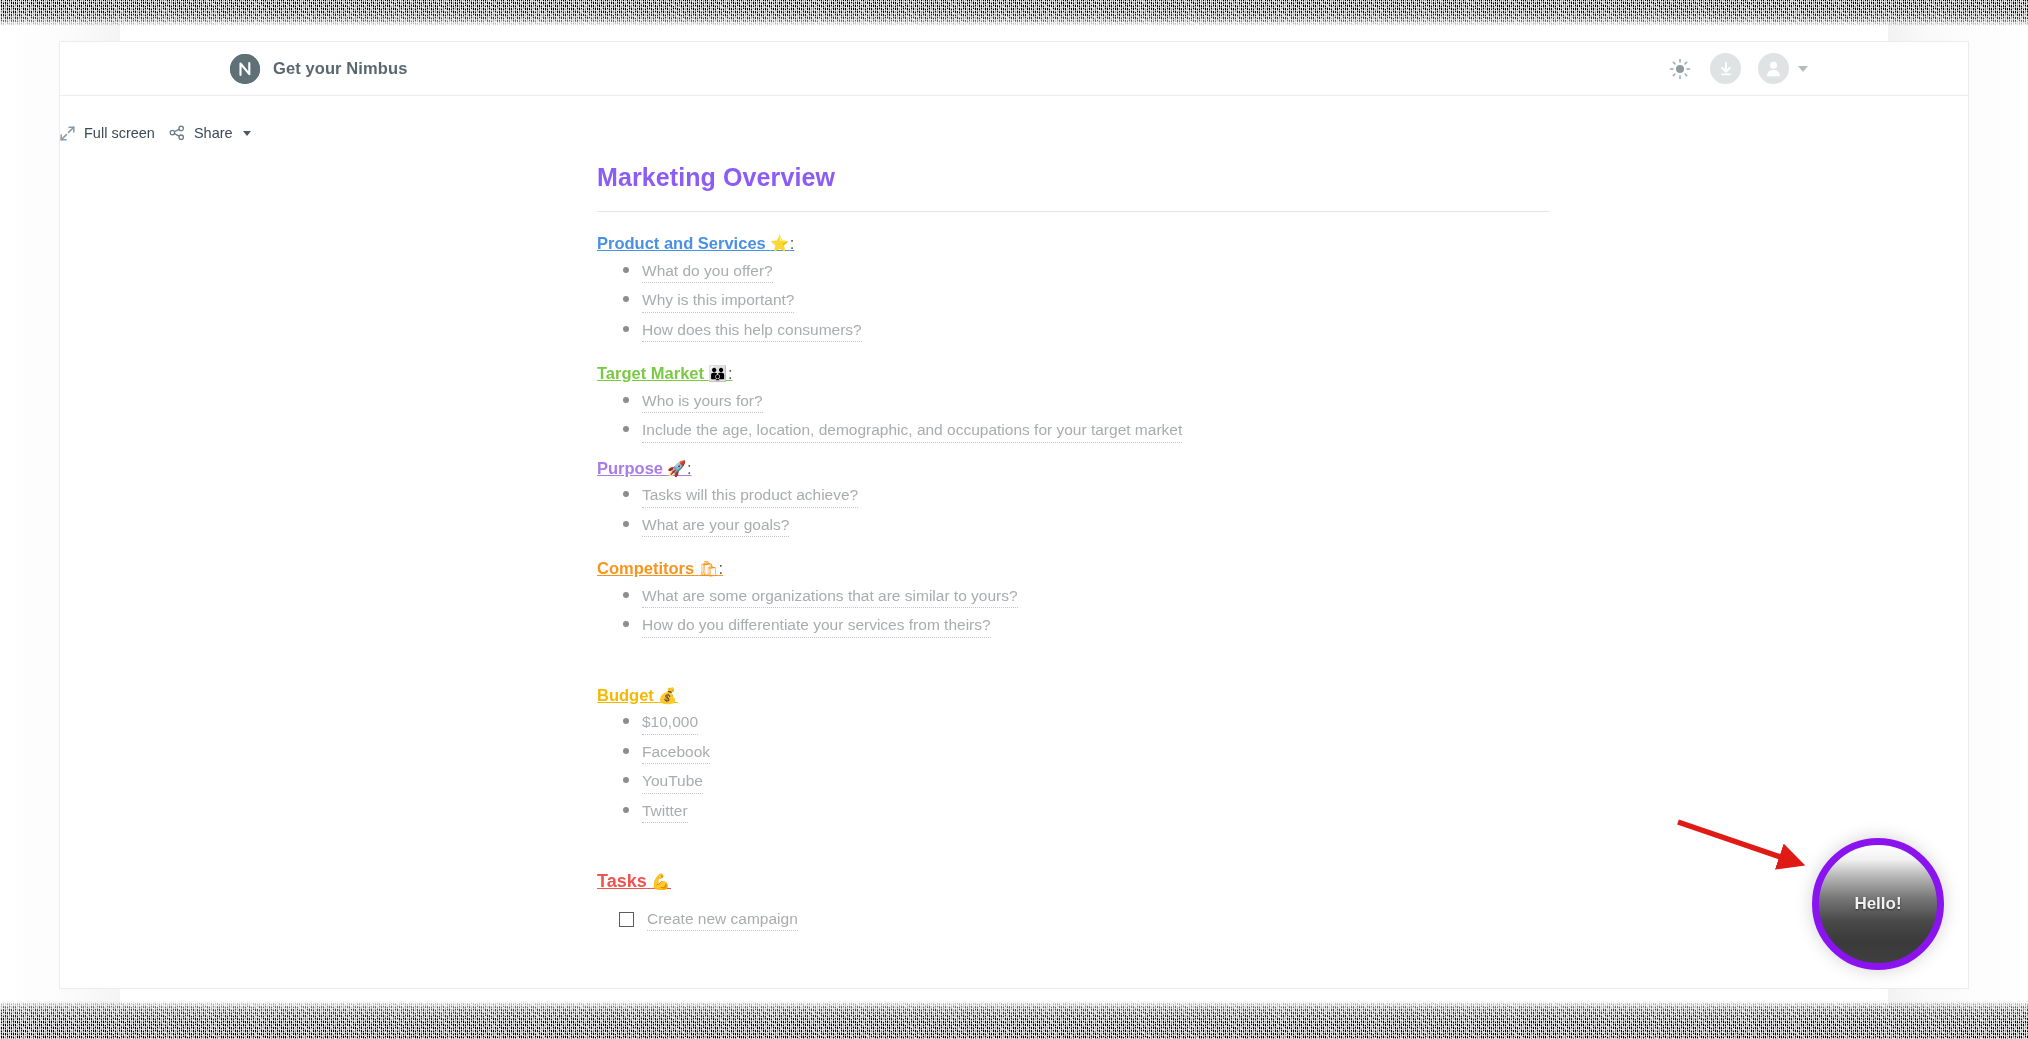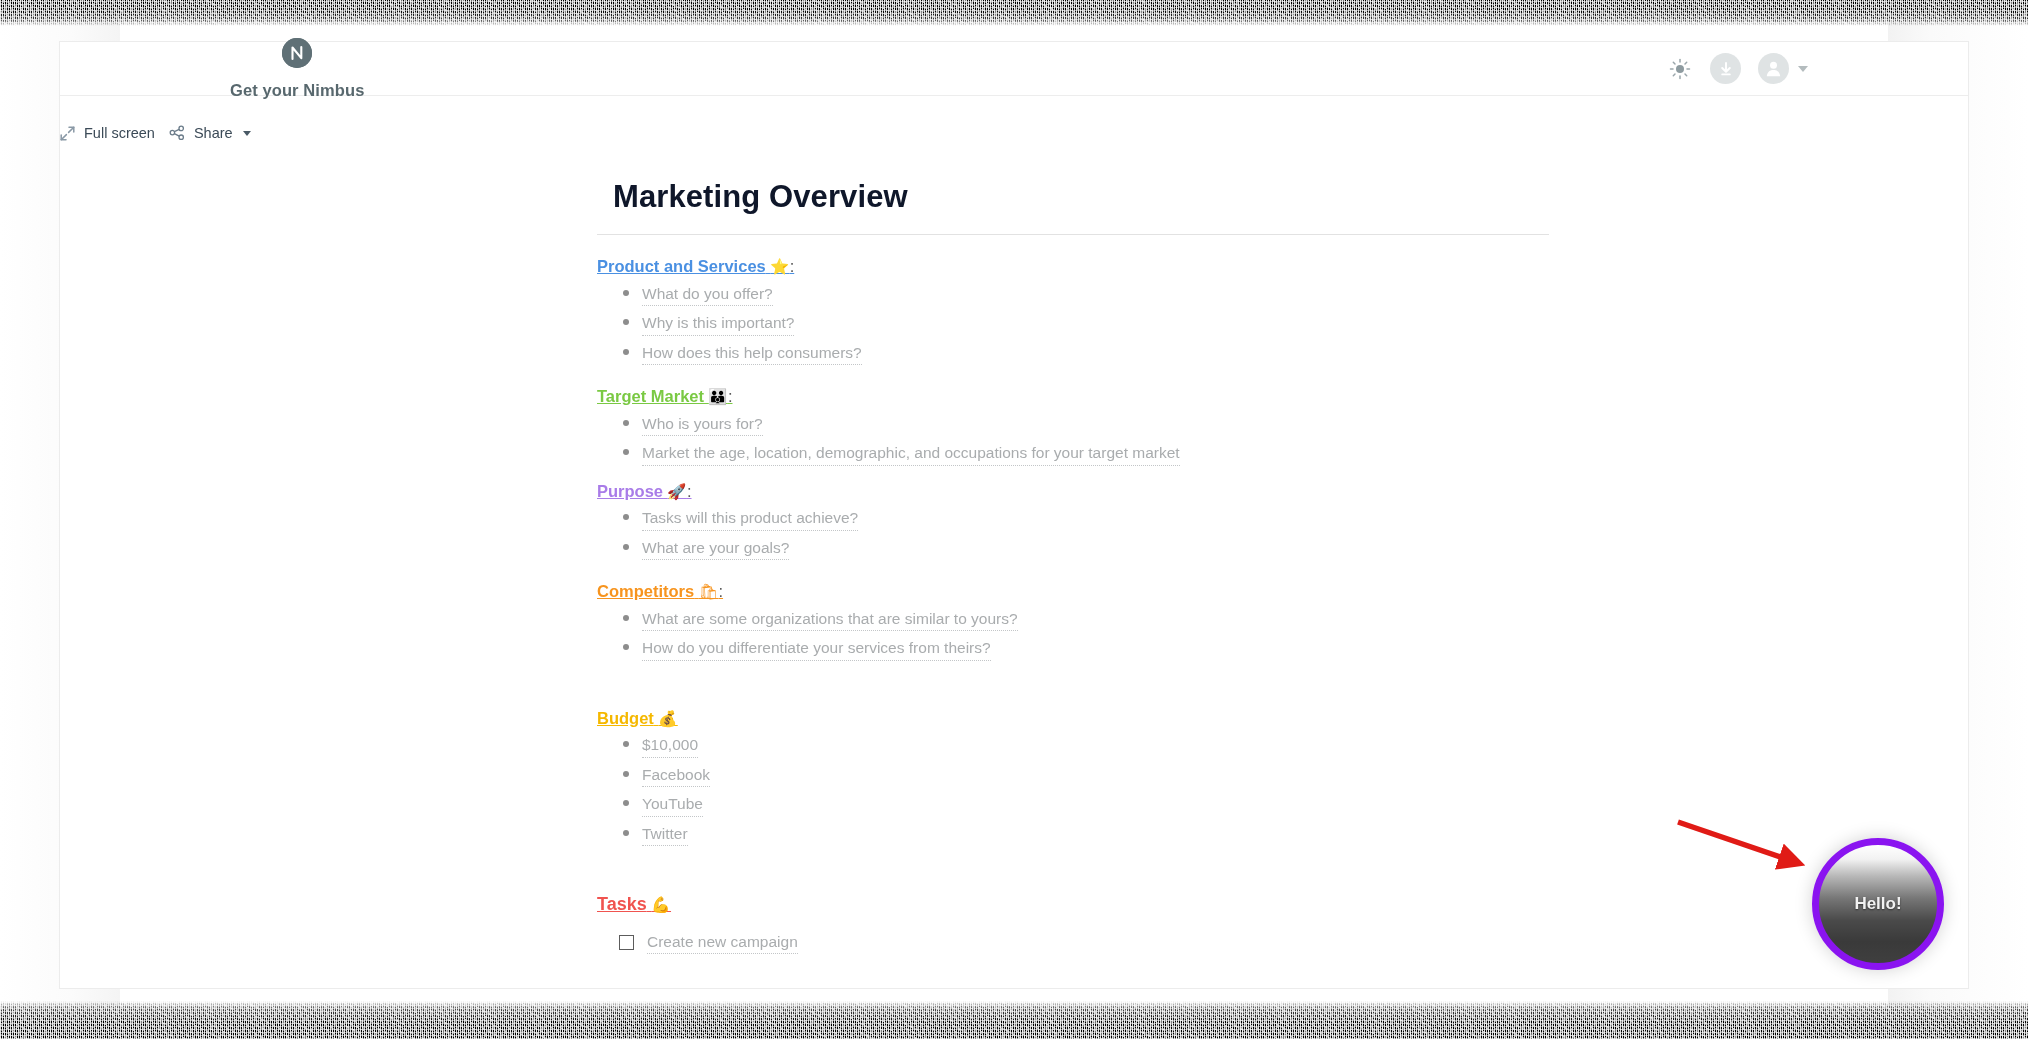--- a/index.html
+++ b/index.html
@@ -79,21 +79,20 @@
     border-bottom: 1px solid #ededed;
     display: flex;
     align-items: center;
   }
   .brand {
     display: flex;
     align-items: center;
     gap: 13px;
     margin-left: 170px;
     cursor: pointer;
-    flex-direction: column;
   }
   .brand-logo {
     width: 30px; height: 30px;
     border-radius: 50%;
     background: #5f7076;
     display: flex;
     align-items: center;
     justify-content: center;
     flex: none;
   }
@@ -166,25 +165,25 @@
     margin-left: 1px;
   }
 
   
   .doc {
     width: 952px;
     margin: 0 0 0 537px;
     padding-top: 22px;
   }
   .doc-title {
-    font-size: 31px;
+    font-size: 25px;
     font-weight: bold;
-    color: #0f172a;
+    color: #8b5cf6;
     letter-spacing: .1px;
-    margin: 16px;
+    margin: 0;
   }
   .doc-rule {
     border: 0;
     border-top: 1px solid #e2e2e2;
     margin: 19px 0 0 0;
   }
 
   .section { margin-top: 0; }
   .sec-head {
     font-size: 16.5px;
@@ -402,21 +401,21 @@
         </div>
         <div class="section">
           <div class="sec-head" style="color: rgb(122, 201, 67);"><span>Target Market</span> <span class="emoji">👪</span><span class="colon">:</span></div>
           <ul class="bullets">
             <li>
               <span class="dot"></span>
               <span class="item-text">Who is yours for?</span>
             </li>
             <li>
               <span class="dot"></span>
-              <span class="item-text">Market the age, location, demographic, and occupations for your target market</span>
+              <span class="item-text">Include the age, location, demographic, and occupations for your target market</span>
             </li>
           </ul>
         </div>
         <div class="section">
           <div class="sec-head" style="color: rgb(169, 124, 232); margin-top: 16px;"><span>Purpose</span> <span class="emoji">🚀</span><span class="colon">:</span></div>
           <ul class="bullets">
             <li>
               <span class="dot"></span>
               <span class="item-text">Tasks will this product achieve?</span>
             </li>

